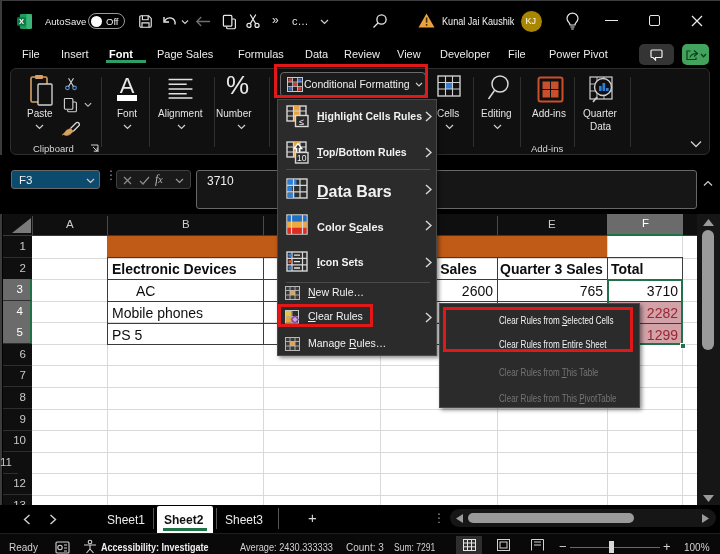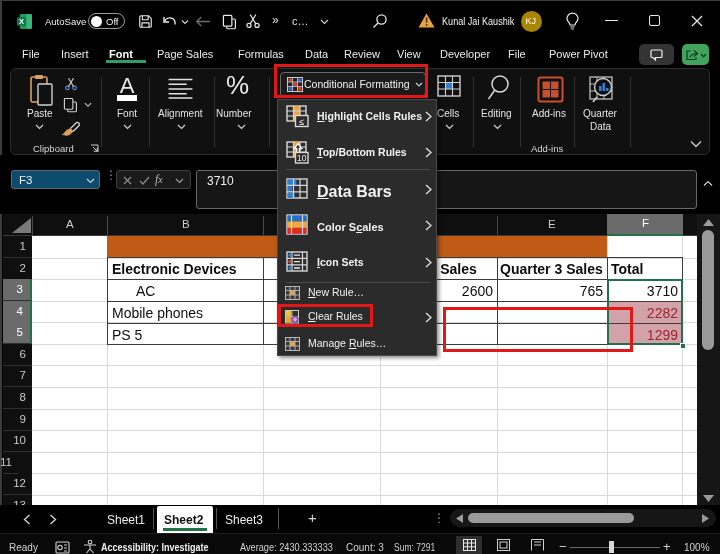--- a/index.html
+++ b/index.html
@@ -534,18 +534,24 @@
         <path d="M1 1 L6 5.5 L1 10"></path>
       </svg>
       <svg class="abs" style="left:7px;top:237px;" width="15" height="14" viewBox="0 0 15 14">
         <rect x="0.5" y="0.5" width="14" height="13" fill="#3a3a3a" stroke="#b8b8b8"></rect>
         <rect x="5" y="4.5" width="5" height="4.5" fill="#e8a33d"></rect>
         <path d="M0.5 4.5 H14.5 M0.5 9 H14.5 M5 0.5 V13.5 M10 0.5 V13.5" stroke="#b8b8b8" stroke-width="0.9"></path>
       </svg>
       <div class="txt" style="left:30px;top:237px;font-size:10.5px;color:#f2f2f2;">Manage <u>R</u>ules…</div>
     </div>
 
+<div id="submenu" class="abs" style="left:439px;top:303px;width:201px;height:105px;background:#2b2b2b;border:1px solid #4a4a4a;box-shadow:2px 2px 4px rgba(0,0,0,0.45);">
+  <div class="txt" style="left:59px;top:10px;font-size:10.5px;color:#f2f2f2;transform:scaleX(0.77);transform-origin:left;">Clear Rules from <u>S</u>elected Cells</div>
+  <div class="txt" style="left:59px;top:34px;font-size:10.5px;color:#f2f2f2;transform:scaleX(0.77);transform-origin:left;">Clear Rules from <u>E</u>ntire Sheet</div>
+  <div class="txt" style="left:59px;top:62px;font-size:10.5px;color:#757575;transform:scaleX(0.77);transform-origin:left;">Clear Rules from <u>T</u>his Table</div>
+  <div class="txt" style="left:59px;top:88px;font-size:10.5px;color:#757575;transform:scaleX(0.77);transform-origin:left;">Clear Rules from This <u>P</u>ivotTable</div>
+</div>
 
 <div class="abs" style="left:274px;top:64px;width:154px;height:34px;border:3.5px solid #e21717;z-index:50;"></div>
 <div class="abs" style="left:278px;top:304px;width:95px;height:23px;border:3.5px solid #e21717;z-index:50;"></div>
 <div class="abs" style="left:443px;top:307px;width:190px;height:45px;border:3.5px solid #e21717;z-index:50;"></div>
 
 </div>
 
 </body></html>

